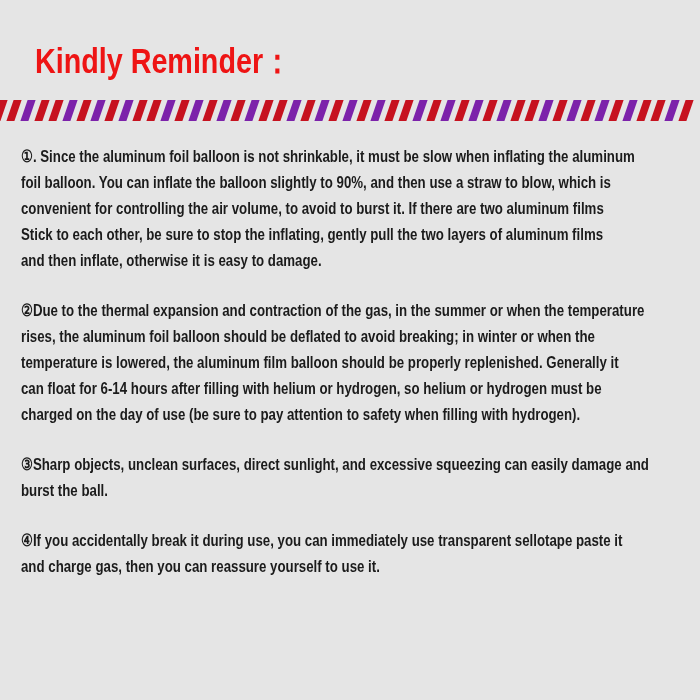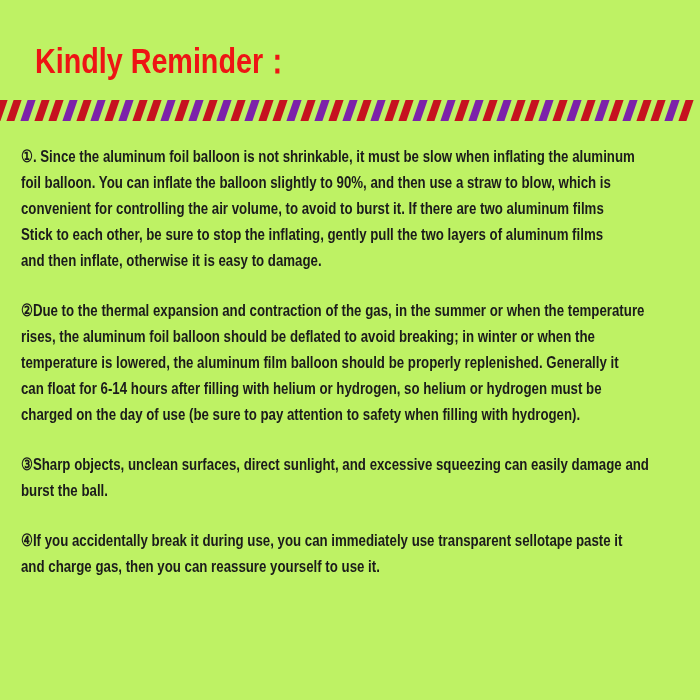--- a/index.html
+++ b/index.html
@@ -1,21 +1,21 @@
 <!DOCTYPE html>
 <html><head>
 <meta charset="utf-8">
 <style>
   * { margin: 0; padding: 0; box-sizing: border-box; }
   html, body { background: #ffffff; }
   .page {
     position: relative;
     width: 700px;
     height: 700px;
-    background: #bef264;
+    background: #e5e5e5;
     overflow: hidden;
     font-family: "Liberation Sans", sans-serif;
   }
   .title {
     position: absolute;
     left: 35px;
     top: 38px;
     font-size: 35px;
     font-weight: 700;
     color: #ee1414;

